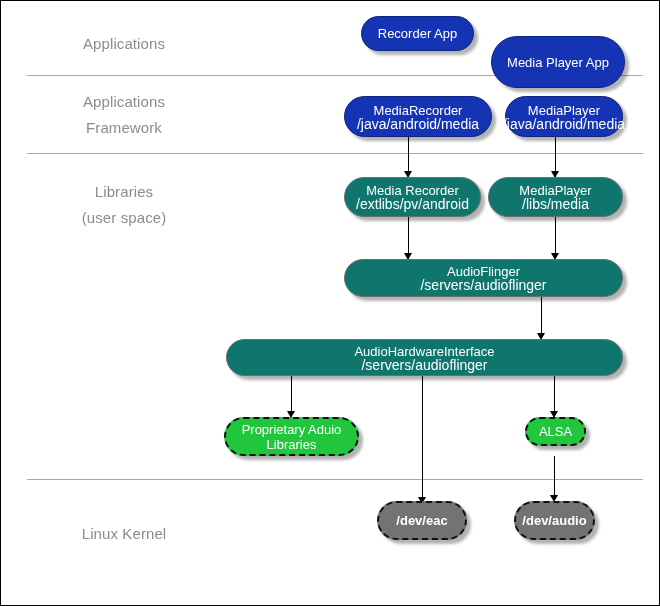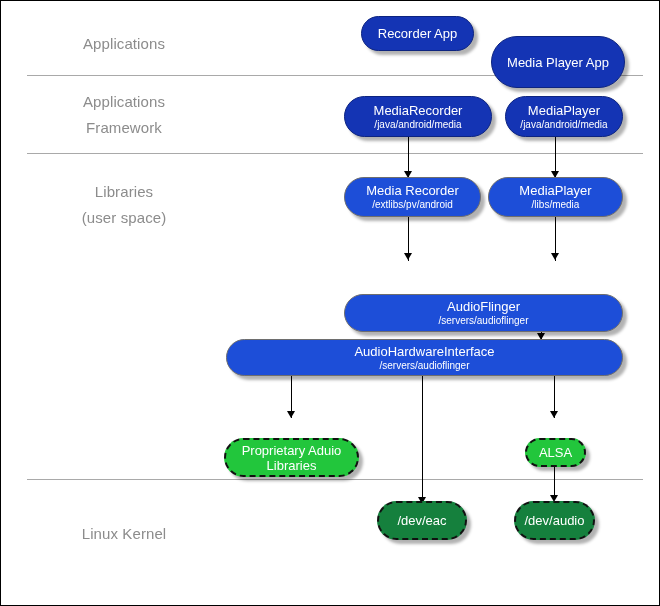--- a/index.html
+++ b/index.html
@@ -44,26 +44,26 @@
     color:#ffffff;
     display:flex;
     flex-direction:column;
     align-items:center;
     justify-content:center;
     text-align:center;
     box-shadow:4px 4px 3px rgba(0,0,0,0.30);
     padding:0 8px;
   }
   .node .t1{font-size:13px;line-height:15px;white-space:pre-line;}
-  .node .t2{font-size:10px;line-height:13px;}
+  .node .t2{font-size:14px;line-height:13px;}
 
   .node.blue{background:#1434B4;border:1px solid #0d2480;}
-  .node.green{background:#1d4ed8;border:1px solid #6e6e6e;}
-  .node.green-dash{background:#22C63C;border:2px dashed #111111;margin-top:21px;}
-  .node.red-dash{background:#15803d;border:2px dashed #111111;}
+  .node.green{background:#0f766e;border:1px solid #6e6e6e;}
+  .node.green-dash{background:#22C63C;border:2px dashed #111111;}
+  .node.red-dash{background:#737373;border:2px dashed #111111;font-weight:bold;}
 
   
   .vline{
     position:absolute;
     width:1px;
     background:#000000;
   }
   .arrowhead{
     position:absolute;
     width:0;height:0;
@@ -148,21 +148,21 @@
   <div class="node green" style="left:343px;top:176px;width:137px;height:40px;">
     <span class="t1">Media Recorder</span>
     <span class="t2">/extlibs/pv/android</span>
   </div>
 
   <div class="node green" style="left:487px;top:176px;width:135px;height:40px;">
     <span class="t1">MediaPlayer</span>
     <span class="t2">/libs/media</span>
   </div>
 
-  <div class="node green" style="left:343px;top:258px;width:279px;height:38px;margin-top:35px;">
+  <div class="node green" style="left:343px;top:258px;width:279px;height:38px;">
     <span class="t1">AudioFlinger</span>
     <span class="t2">/servers/audioflinger</span>
   </div>
 
   <div class="node green" style="left:225px;top:338px;width:397px;height:37px;">
     <span class="t1">AudioHardwareInterface</span>
     <span class="t2">/servers/audioflinger</span>
   </div>
 
   <div class="node green-dash" style="left:223px;top:416px;width:135px;height:39px;">

